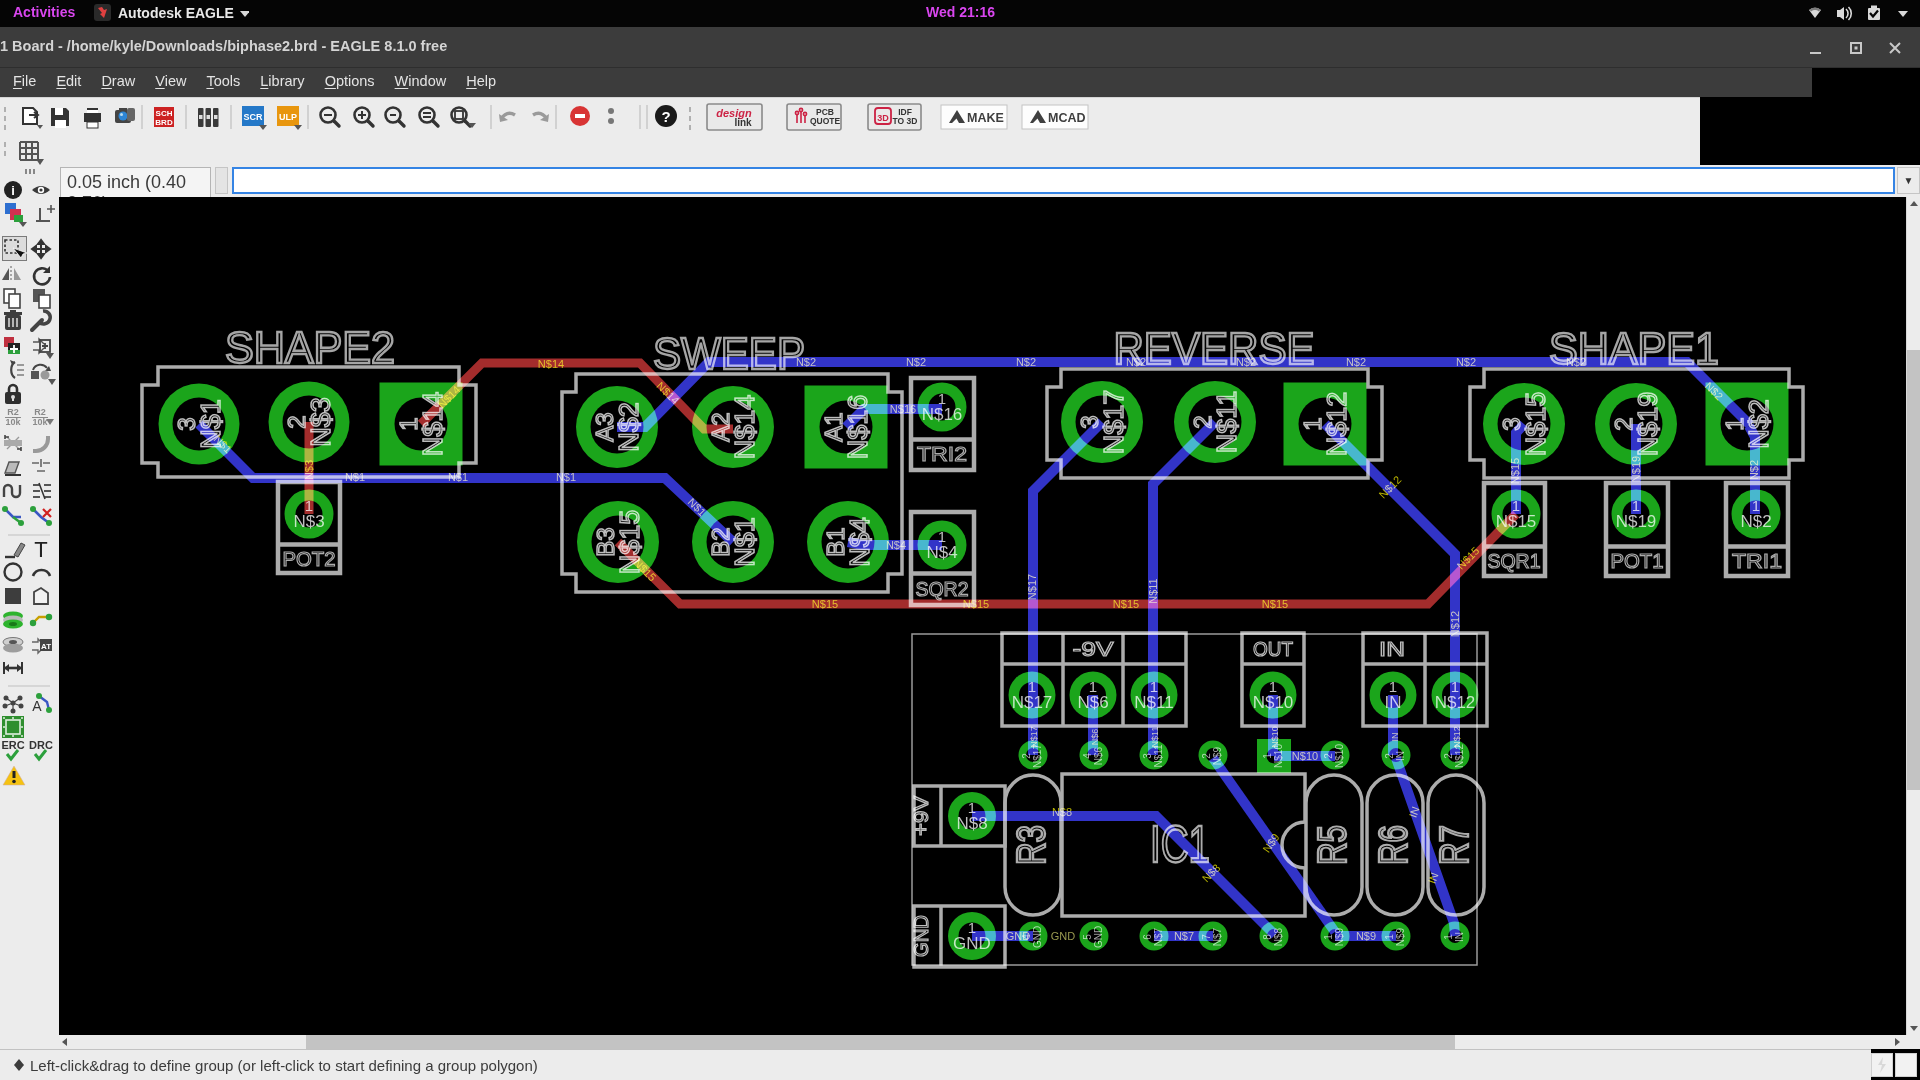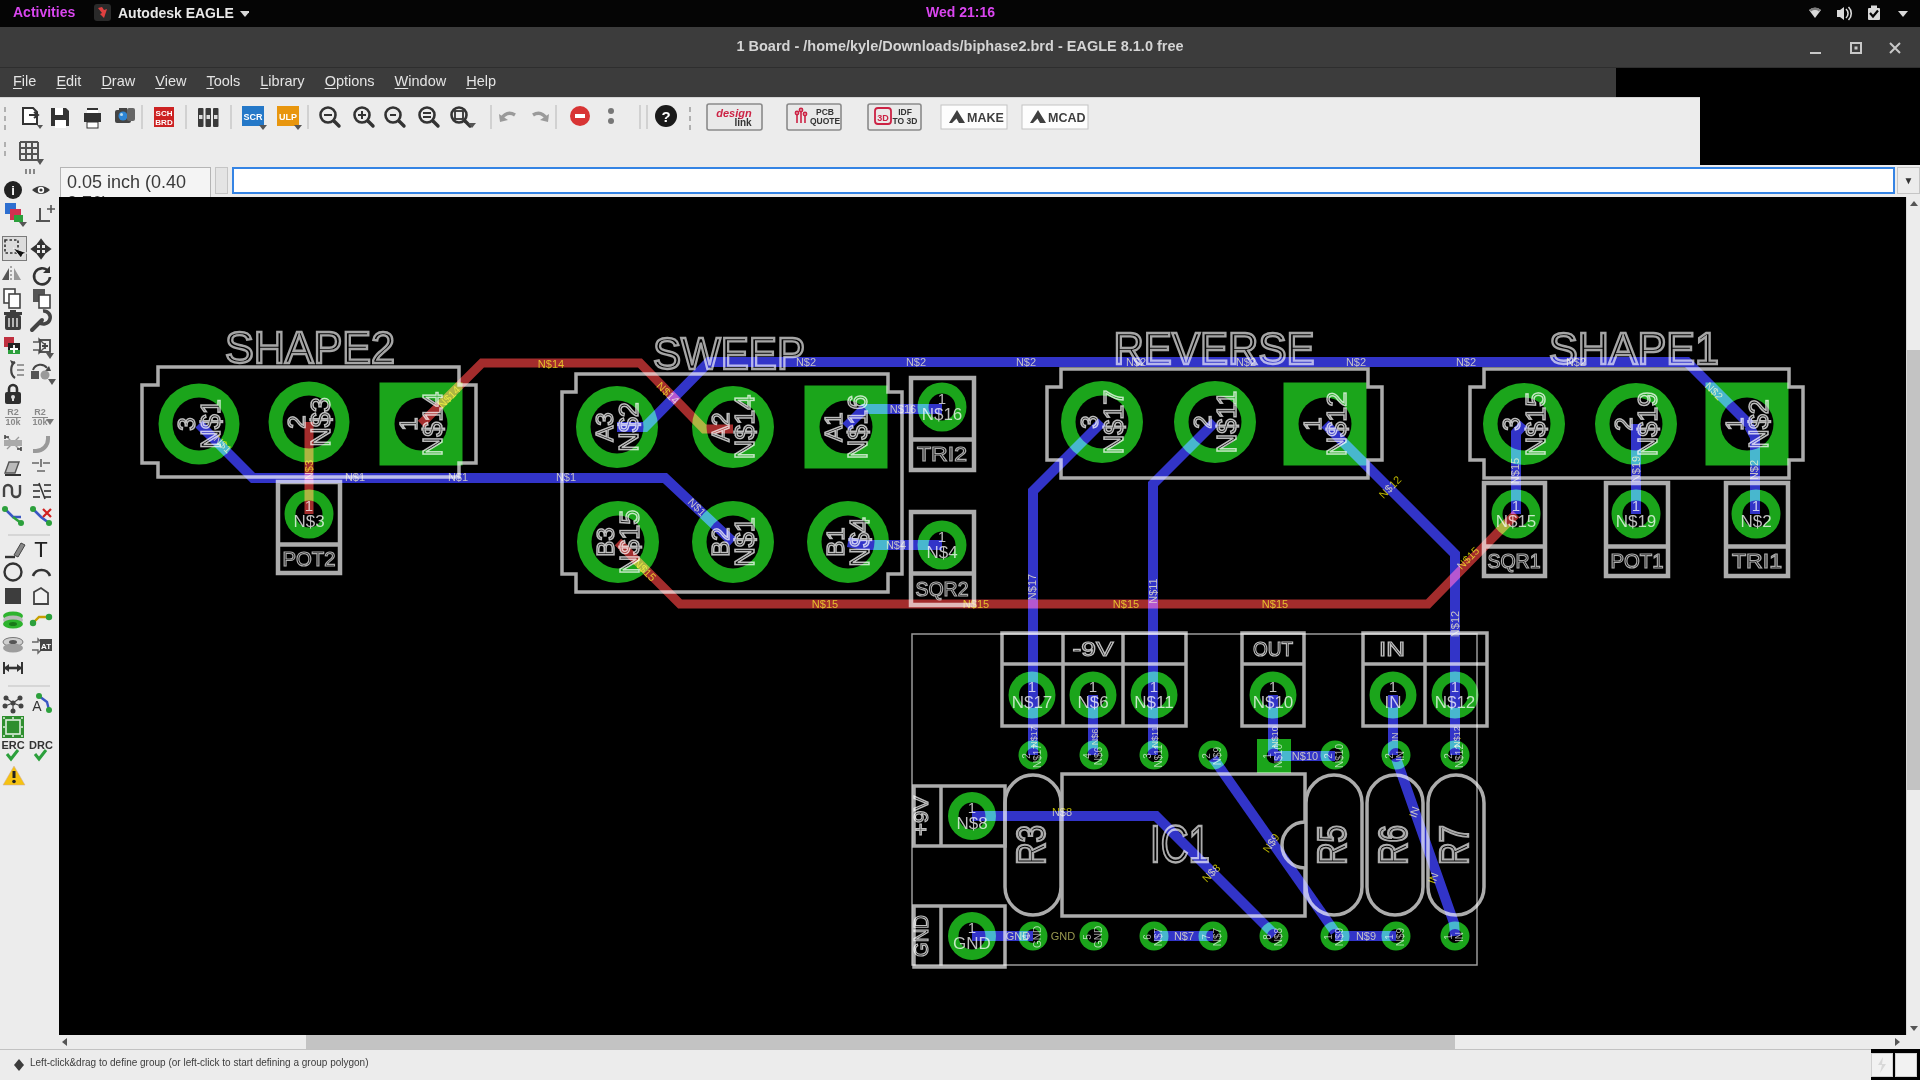--- a/index.html
+++ b/index.html
@@ -1,22 +1,22 @@
 <!DOCTYPE html>
 <html><head><meta charset="utf-8"><style>
 *{margin:0;padding:0;box-sizing:border-box}
 html,body{width:1920px;height:1080px;overflow:hidden;background:#000;font-family:"Liberation Sans",sans-serif}
 .abs{position:absolute}
 #topbar{left:0;top:0;width:1920px;height:27px;background:#050505;color:#d946ef;font-size:14px;font-weight:bold}
 #titlebar{left:0;top:27px;width:1920px;height:41px;background:#3c3c3c;border-bottom:1px solid #2e2e2e}
-#menubar{left:0;top:68px;width:1616px;height:29px;background:#3c3c3c;color:#e4e4e4;font-size:14.5px}
+#menubar{left:0;top:68px;width:1812px;height:29px;background:#3c3c3c;color:#e4e4e4;font-size:14.5px}
 #toolrow{left:0;top:97px;width:1700px;height:68px;background:#ececec;border-top:1px solid #d5d5d5}
 #paramrow{left:57px;top:165px;width:1863px;height:32px;background:#ececec}
 #leftpanel{left:0;top:165px;width:59px;height:884px;background:#ececec}
-#statusbar{left:0;top:1049px;width:1871px;height:31px;background:#ececec;border-top:1px solid #c2c2c2;color:#3c3c3c;font-size:10px}
+#statusbar{left:0;top:1049px;width:1871px;height:31px;background:#ececec;border-top:1px solid #c2c2c2;color:#3c3c3c;font-size:15px}
 #hscroll{left:57px;top:1035px;width:1849px;height:14px;background:#ececec}
 #vscroll{left:1906px;top:197px;width:14px;height:838px;background:#ececec;border-left:1px solid #d8d8d8}
 .mi{display:inline-block;margin:0 0px;padding:4px 10px}
 .mi u{text-decoration:underline;text-underline-offset:2px}
 canvas,svg{display:block}
 </style></head><body>
 <div class="abs" id="topbar">
  <span class="abs" style="left:13px;top:4px">Activities</span>
  <svg class="abs" style="left:94px;top:4px" width="155" height="19">
    <rect x="0" y="0" width="17" height="17" rx="3" fill="#2a2a2a"></rect>
@@ -30,21 +30,21 @@
       <path d="M3.5,5.5 a9,9 0 0 1 11,0 l-1.5,2 a7,7 0 0 0 -8,0 Z" fill="#7b7b7b"></path>
    <path d="M31,6 h3 l4,-3 v13 l-4,-3 h-3 z"></path>
       <path d="M40,5 a6,6 0 0 1 0,9 M42.5,3 a9,9 0 0 1 0,13" stroke="#d9d9d9" stroke-width="1.6" fill="none"></path>
    <rect x="62" y="4" width="12" height="12" rx="1"></rect>
       <rect x="65" y="1.5" width="6" height="3"></rect>
    <path d="M64,9 l3,3.5 5,-6" stroke="#050505" stroke-width="2.2" fill="none"></path>
    <path d="M92,7 l5,6 5,-6 z"></path>
  </svg>
 </div>
 <div class="abs" id="titlebar">
- <div class="abs" style="left:0;width:100%;text-align:center;top:11px;color:#d4d4d4;font-size:14.5px;font-weight:bold">1 Board - /home/kyle/Downloads/biphase2.brd - EAGLE 8.1.0 free</div>
+ <div class="abs" style="left:0;width:100%;text-align:left;top:11px;color:#d4d4d4;font-size:14.5px;font-weight:bold">1 Board - /home/kyle/Downloads/biphase2.brd - EAGLE 8.1.0 free</div>
  <svg class="abs" style="left:1800px;top:8px" width="115" height="26" stroke="#c8c8c8" stroke-width="2" fill="none">
   <path d="M10,18 h11"></path>
       <rect x="51" y="8" width="10" height="10"></rect>
       <rect x="54.5" y="11.5" width="3" height="3" fill="#c8c8c8" stroke="none"></rect>
       <path d="M90,8 l10,10 m0,-10 l-10,10"></path>
  </svg>
 </div>
 <div class="abs" id="menubar">
  <div style="padding-left:3px;padding-top:1px">
  <span class="mi"><u>F</u>ile</span><span class="mi"><u>E</u>dit</span><span class="mi"><u>D</u>raw</span><span class="mi"><u>V</u>iew</span><span class="mi"><u>T</u>ools</span><span class="mi"><u>L</u>ibrary</span><span class="mi"><u>O</u>ptions</span><span class="mi"><u>W</u>indow</span><span class="mi"><u>H</u>elp</span>

